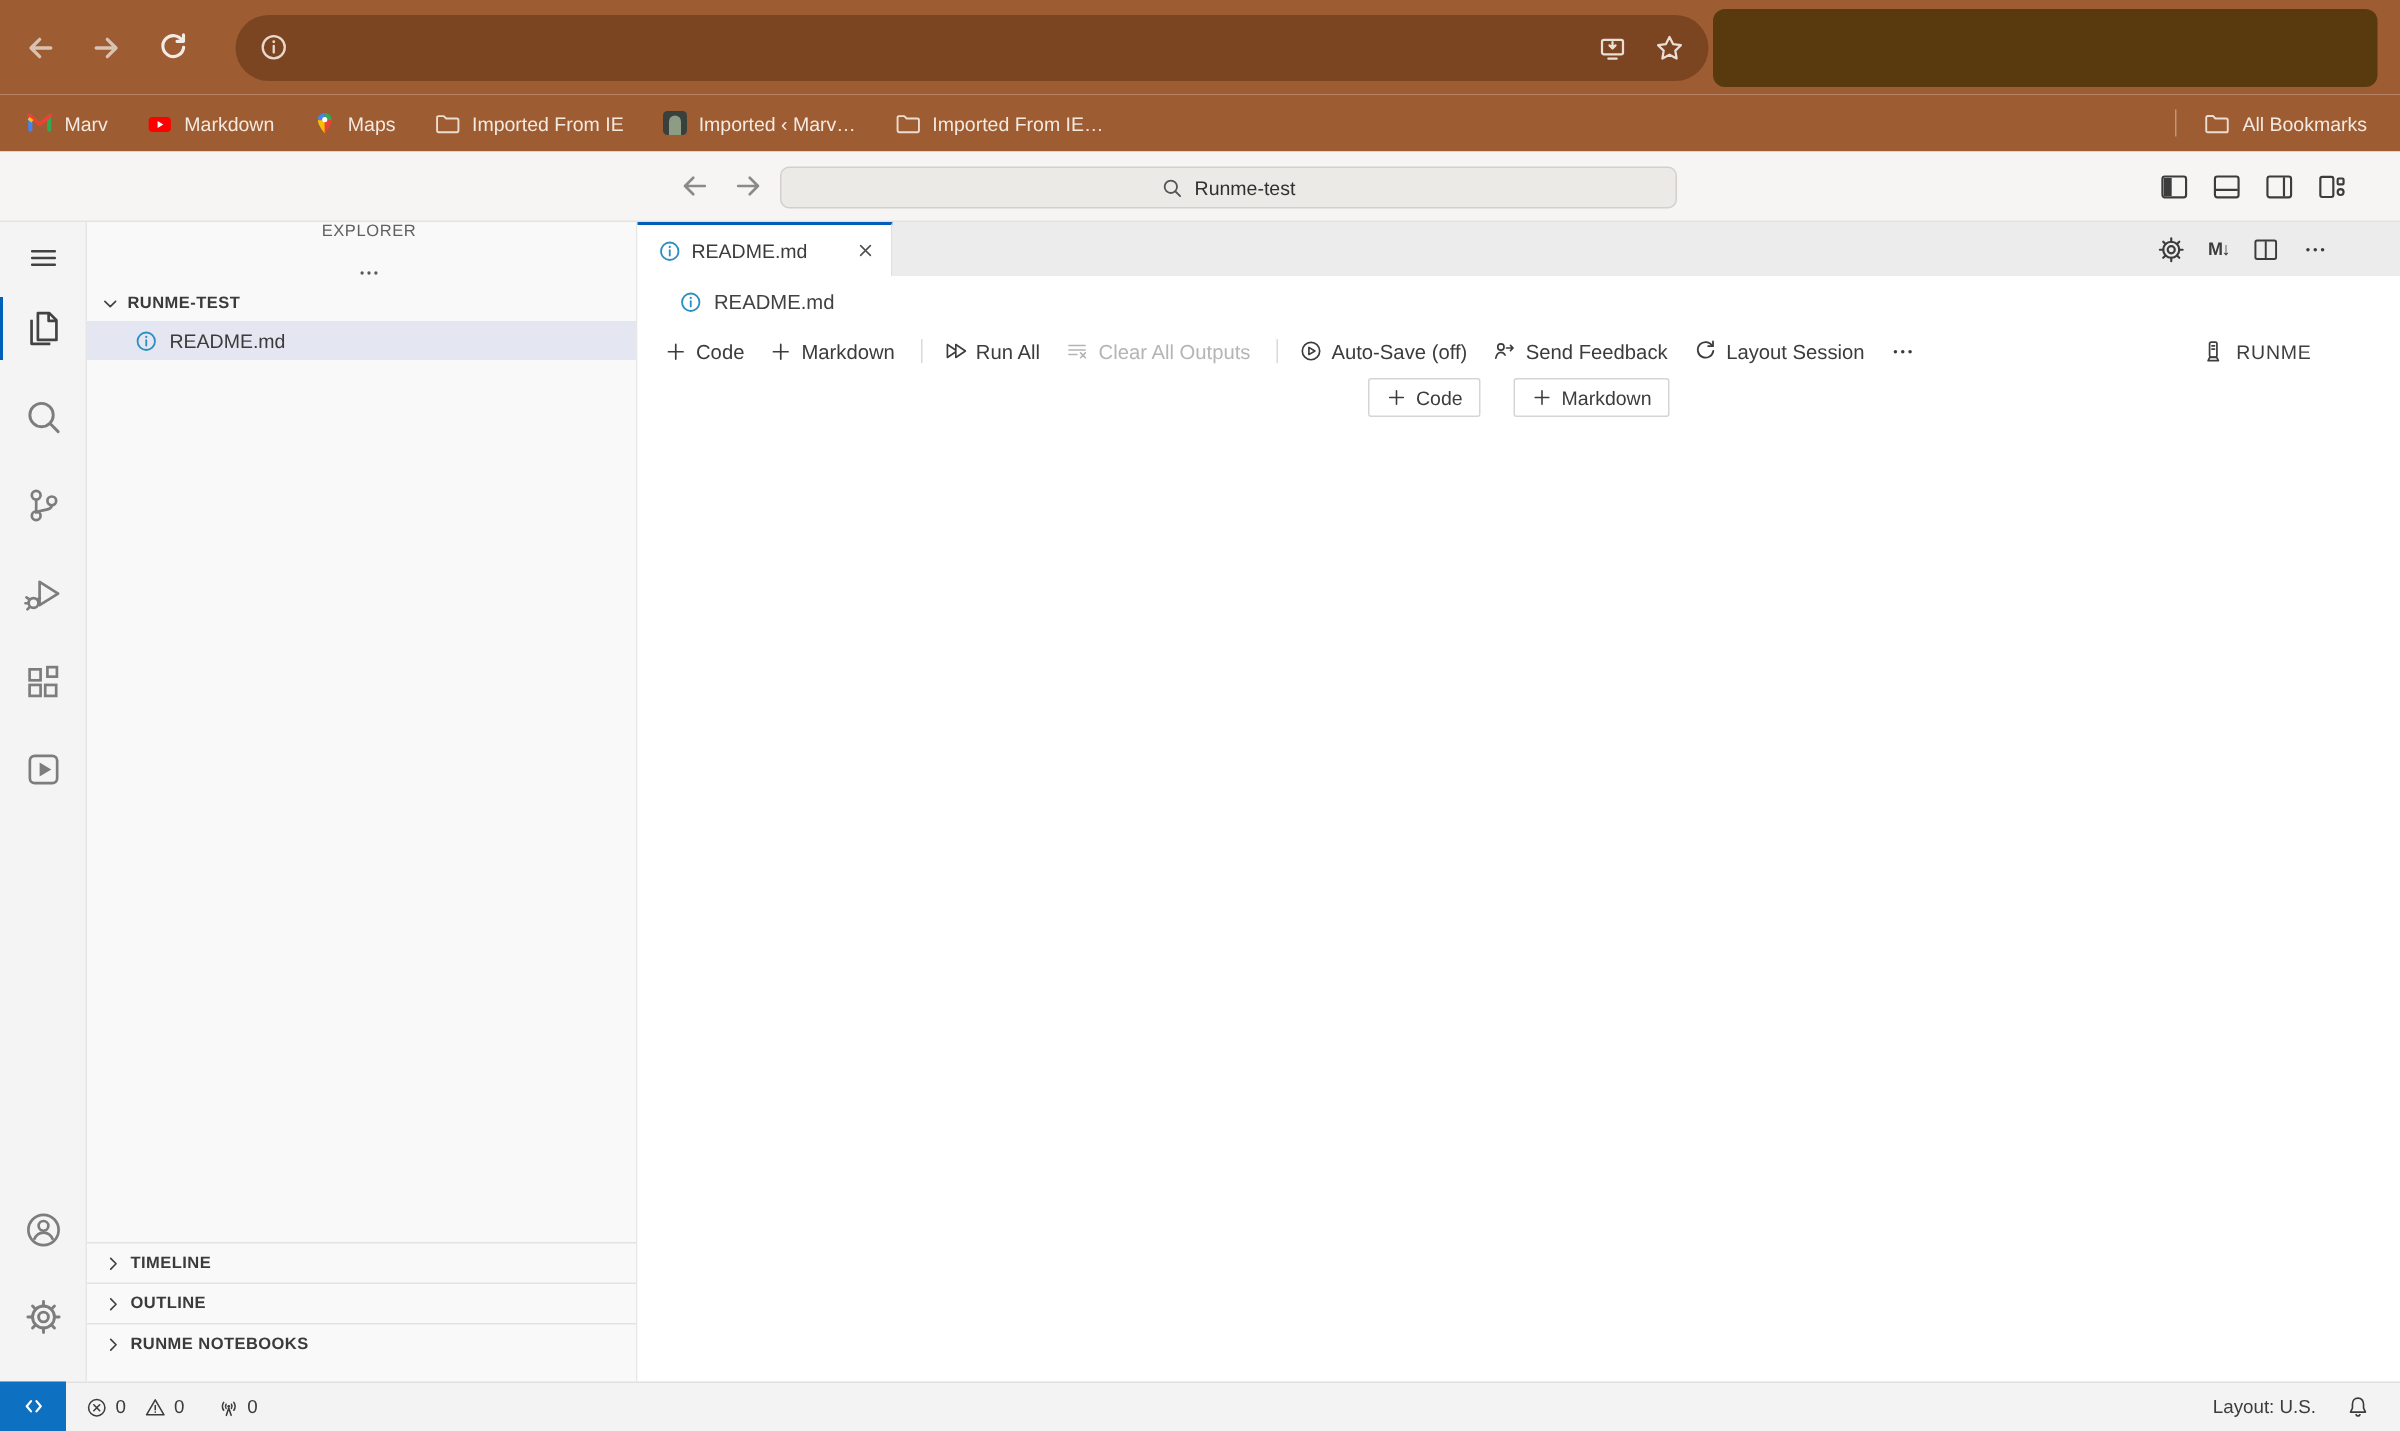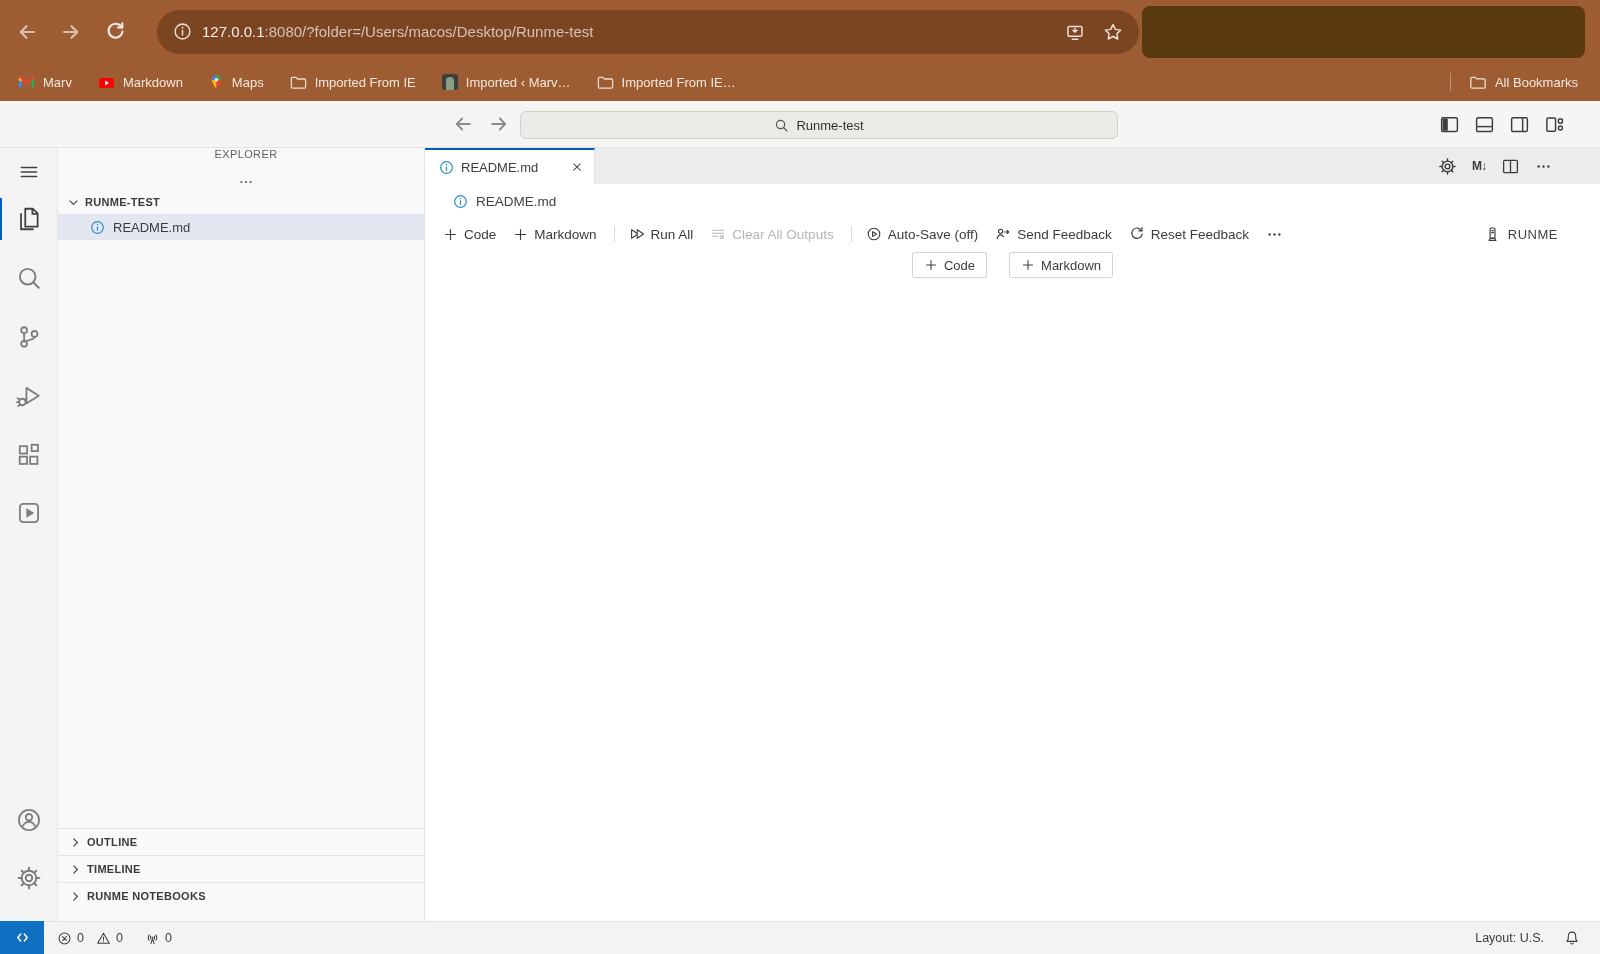--- a/index.html
+++ b/index.html
@@ -64,21 +64,21 @@
   .tab-actions .icon { cursor:pointer; }
   .md-glyph { font-size:12px; font-weight:bold; color:#3c3c3c; cursor:pointer; letter-spacing:-1px; }
 
   .filerow { height:34px; display:flex; align-items:center; gap:8px; padding-left:28px; }
   .filerow .label { font-size:13.5px; color:#424242; }
 
   .nb-toolbar { height:32px; display:flex; align-items:center; padding-left:18px; }
   .nb-act { display:flex; align-items:center; gap:6px; color:#3c3c3c; font-size:13.5px; margin-right:17px; cursor:pointer; white-space:nowrap; }
   .nb-act.disabled { color:var(--disabled); cursor:default; }
   .nb-sep { width:1px; height:16px; background:#d9d9d9; margin:0 14px 0 0; }
-  .nb-brand { margin-left:auto; display:flex; align-items:center; gap:7px; padding-right:42px; color:#3f3f3f; font-size:13px; letter-spacing:.5px; }
+  .nb-brand { margin-left:auto; display:flex; align-items:center; gap:7px; padding-right:59px; color:#3f3f3f; font-size:13px; letter-spacing:.5px; }
 
   .insert-row { height:30px; display:flex; align-items:center; justify-content:center; gap:22px; }
   .insert-btn { height:26px; display:flex; align-items:center; gap:6px; padding:0 11px; border:1px solid #d5d5d5; border-radius:2px; background:#fff; color:#3c3c3c; font-size:13px; cursor:pointer; }
 
   
   .statusbar { position:absolute; left:0; top:921px; width:1600px; height:33px; background:var(--status); border-top:1px solid #e0e0e0; display:flex; align-items:center; font-size:12.5px; color:#3c3c3c; }
   .remote { width:44px; height:33px; margin-top:-1px; background:var(--remote); color:#fff; display:flex; align-items:center; justify-content:center; cursor:pointer; }
   .st-group { display:flex; align-items:center; gap:5px; cursor:pointer; }
   .st-left { display:flex; align-items:center; gap:12px; margin-left:13px; }
   .st-right { margin-left:auto; display:flex; align-items:center; gap:20px; margin-right:20px; }
@@ -104,21 +104,20 @@
       </svg>
   </span>
   <div class="url-pill">
     <span class="icon site-info">
       <svg width="19" height="19" viewBox="0 0 16 16" fill="none" stroke="currentColor" stroke-width="1.3">
           <circle cx="8" cy="8" r="6.2"></circle>
           <path d="M8 7.2v3.8" stroke-linecap="round"></path>
           <circle cx="8" cy="4.9" r=".8" fill="currentColor" stroke="none"></circle>
         </svg>
     </span>
-    <span class="url-text"><span class="url-host">127.0.0.1</span><span class="url-rest">:8080/?folder=/Users/macos/Desktop/Runme-test</span></span>
     <span class="pill-actions">
       <span class="icon">
         <svg width="20" height="20" viewBox="0 0 16 16" fill="none" stroke="currentColor" stroke-width="1.2" stroke-linecap="round" stroke-linejoin="round">
             <rect x="2.4" y="3.6" width="11.2" height="7.8" rx="1"></rect>
             <path d="M8 4.9v3.2M6.4 6.6 8 8.2l1.6-1.6M5.8 13.7h4.4"></path>
           </svg>
       </span>
       <span class="icon">
         <svg width="20" height="20" viewBox="0 0 16 16" fill="none" stroke="currentColor" stroke-width="1.2" stroke-linejoin="round">
             <path d="M8 2.1l1.9 3.8 4.2.6-3 2.9.7 4.2L8 11.6l-3.8 2 .7-4.2-3-2.9 4.2-.6z"></path>
@@ -346,29 +345,29 @@
     </span>
     <span class="label">README.md</span>
   </div>
   <div class="sb-sections">
     <div class="sb-section">
       <span class="icon">
         <svg width="15" height="15" viewBox="0 0 16 16" fill="none" stroke="#424242" stroke-width="1.2" stroke-linecap="round" stroke-linejoin="round">
             <path d="M6.2 4.2 10 8l-3.8 3.8"></path>
           </svg>
       </span>
-      <span class="label">OUTLINE</span>
+      <span class="label">TIMELINE</span>
     </div>
     <div class="sb-section">
       <span class="icon">
         <svg width="15" height="15" viewBox="0 0 16 16" fill="none" stroke="#424242" stroke-width="1.2" stroke-linecap="round" stroke-linejoin="round">
             <path d="M6.2 4.2 10 8l-3.8 3.8"></path>
           </svg>
       </span>
-      <span class="label">TIMELINE</span>
+      <span class="label">OUTLINE</span>
     </div>
     <div class="sb-section">
       <span class="icon">
         <svg width="15" height="15" viewBox="0 0 16 16" fill="none" stroke="#424242" stroke-width="1.2" stroke-linecap="round" stroke-linejoin="round">
             <path d="M6.2 4.2 10 8l-3.8 3.8"></path>
           </svg>
       </span>
       <span class="label">RUNME NOTEBOOKS</span>
     </div>
   </div>
@@ -482,21 +481,21 @@
       </span>
       <span>Send Feedback</span>
     </span>
     <span class="nb-act">
       <span class="icon">
         <svg width="16" height="16" viewBox="0 0 16 16" fill="none" stroke="currentColor" stroke-width="1.2" stroke-linecap="round">
             <path d="M12.6 4.7A5.2 5.2 0 1 0 13.2 8"></path>
             <path d="M13 1.6v3.2H9.8" stroke-linejoin="round"></path>
           </svg>
       </span>
-      <span>Reset Feedback</span>
+      <span>Layout Session</span>
     </span>
     <span class="nb-act">
       <span class="icon">
         <svg width="17" height="17" viewBox="0 0 16 16" fill="currentColor">
             <circle cx="3.4" cy="8" r="1.1"></circle>
             <circle cx="8" cy="8" r="1.1"></circle>
             <circle cx="12.6" cy="8" r="1.1"></circle>
           </svg>
       </span>
     </span>

